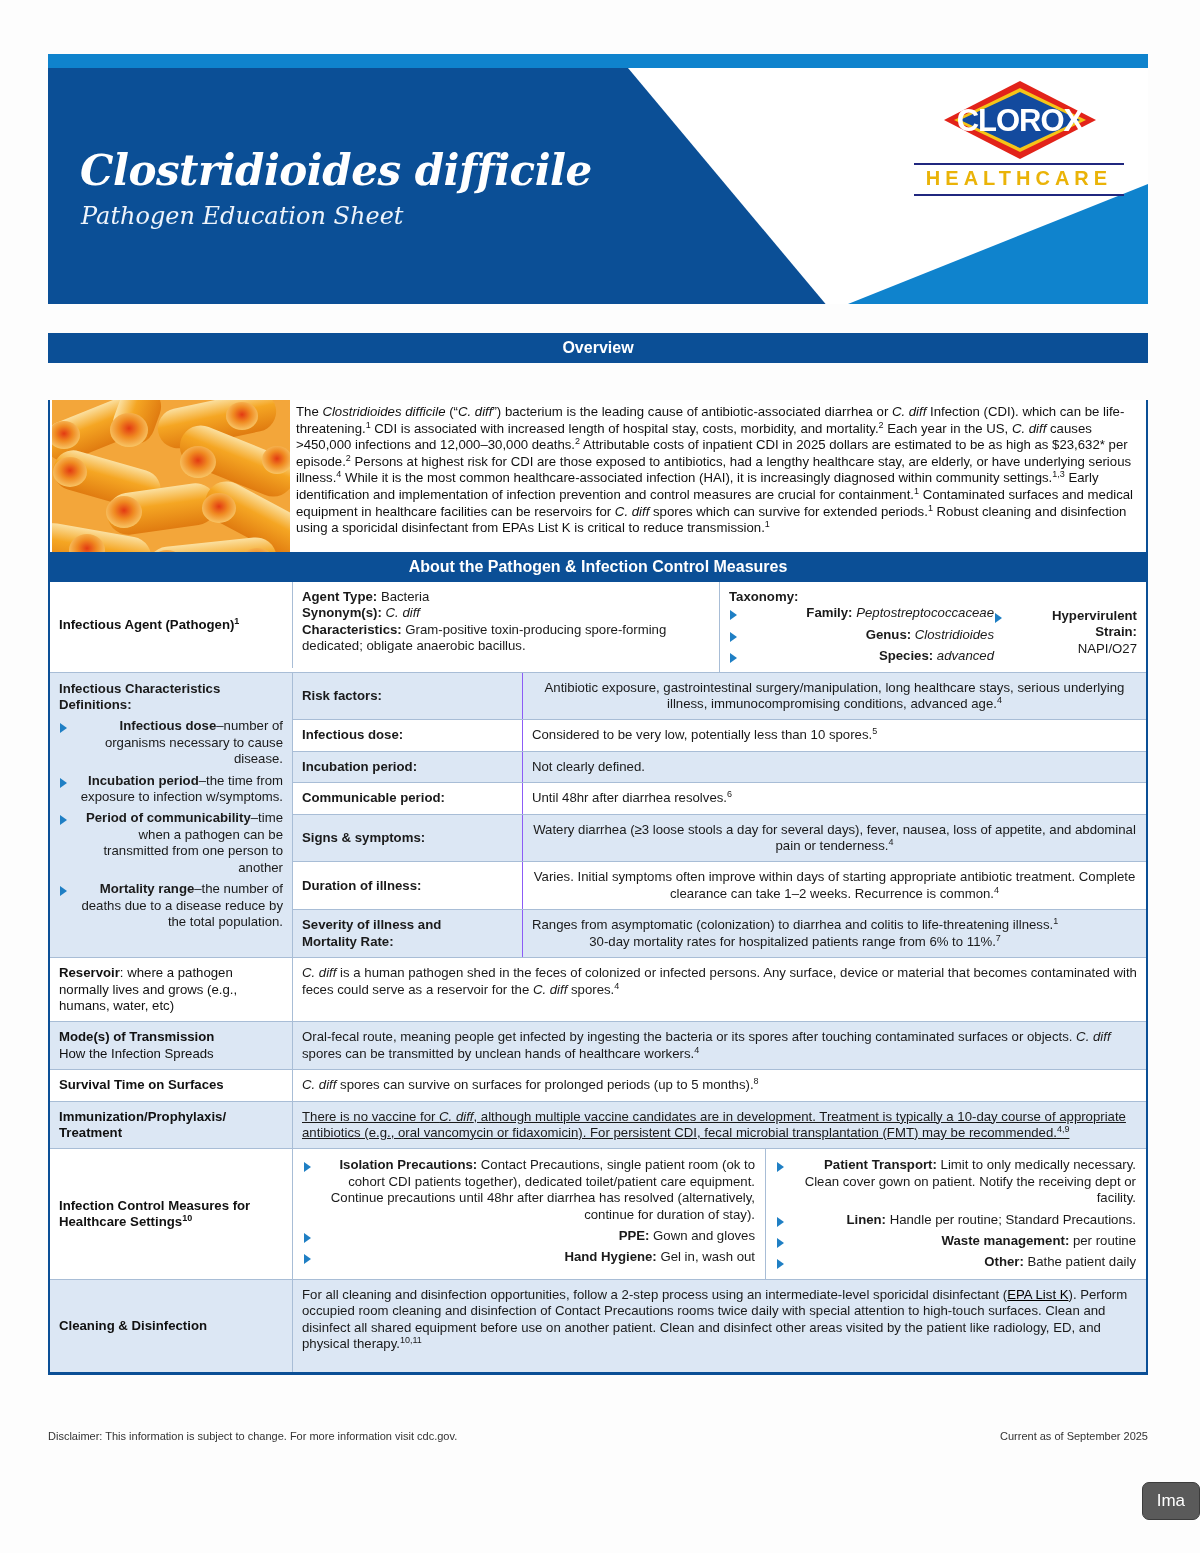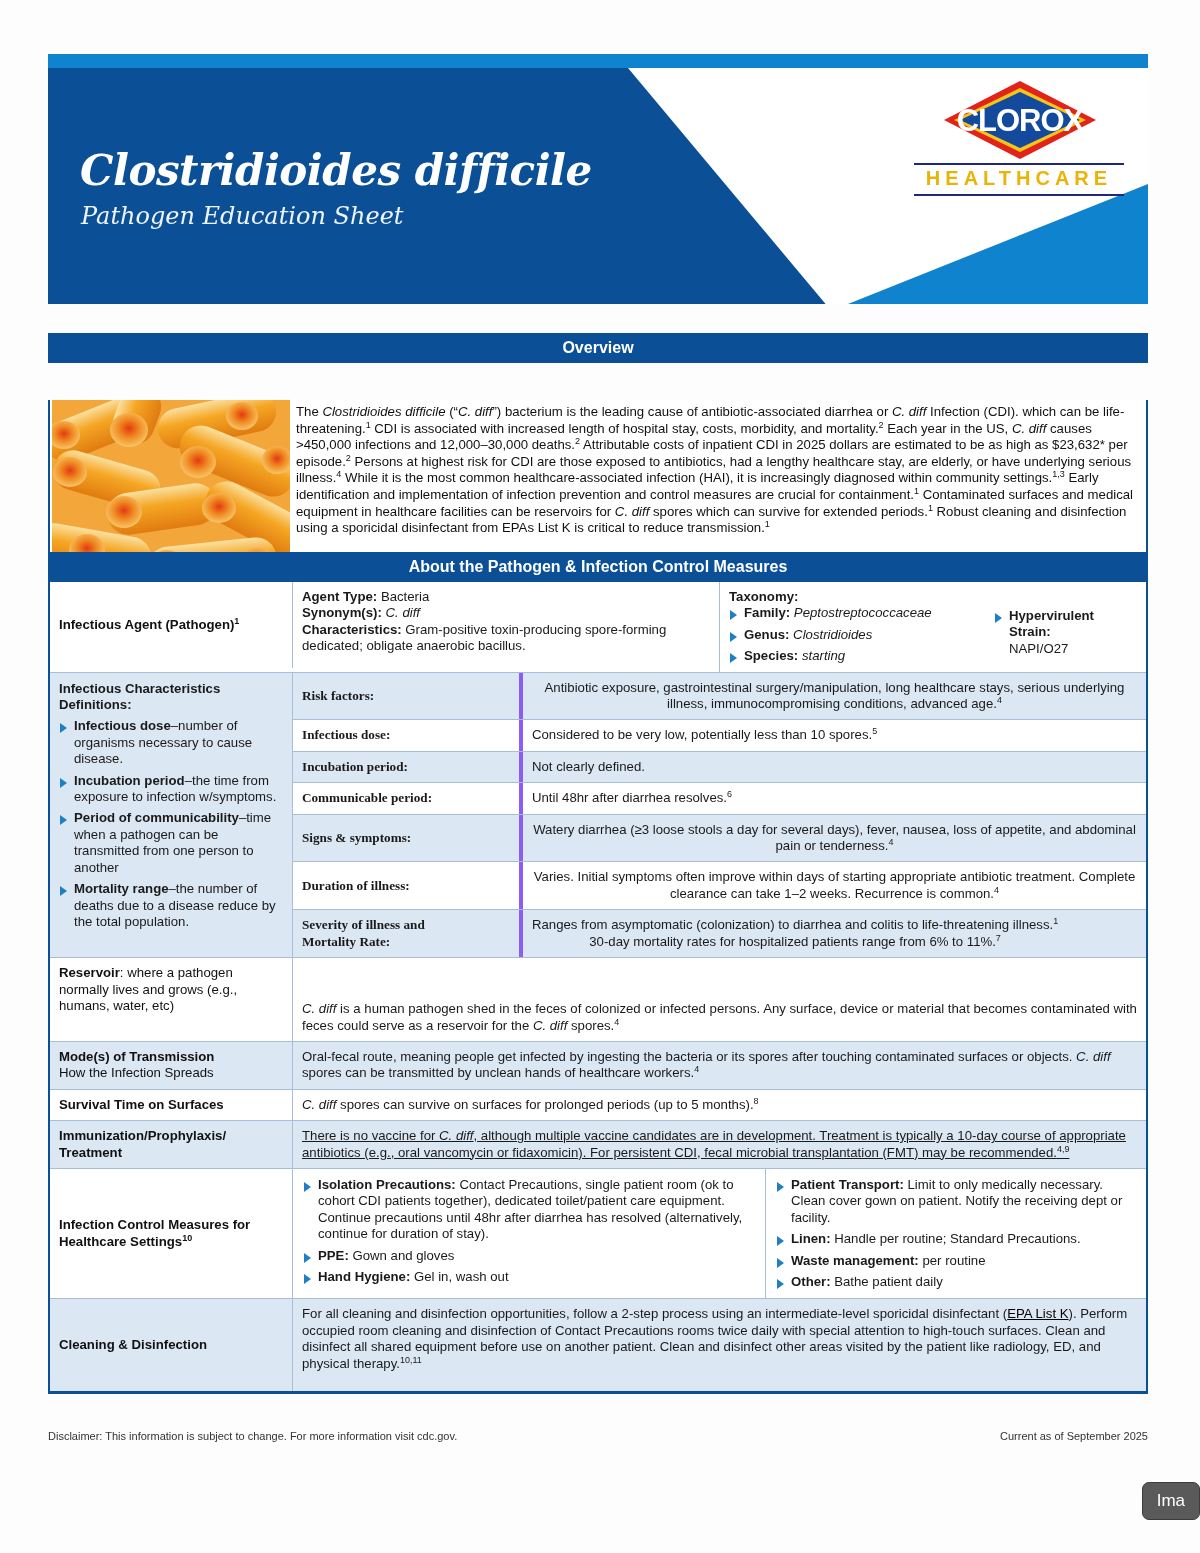--- a/index.html
+++ b/index.html
@@ -103,39 +103,39 @@
     border-right:1px solid #a8bdd6;
     display:flex;align-items:center;
   }
   .lbl.topal{align-items:flex-start;}
   .tint{background:#dce7f4;}
   .white{background:#ffffff;}
 
   .sub-lbl{
     width:230px;min-width:230px;
     font-weight:bold;
-    border-right:4px solid #8b5cf6;
-    display:flex;align-items:center;font-family:Liberation Serif, serif;
+    border-right:1px solid #8b5cf6;
+    display:flex;align-items:center;
   }
   .sub-val{flex:1;display:flex;align-items:center;text-align:center;}
 
   .defs{
     width:243px;min-width:243px;
     border-right:1px solid #a8bdd6;
     background:#dce7f4;
     padding:8px 9px;box-sizing:border-box;
     font-size:13.2px;line-height:16.4px;
   }
   .defs .hd{font-weight:bold;margin-bottom:5px;}
   .subrows{flex:1;display:flex;flex-direction:column;}
   .subrow{display:flex;border-bottom:1px solid #a8bdd6;flex:1;}
   .subrow:last-child{border-bottom:none;}
 
   
-  .bul{position:relative;padding-left:15px;margin-bottom:5px;}
+  .bul{position:relative;padding-left:15px;margin-bottom:5px;text-align:right;}
   .bul:last-child{margin-bottom:0;}
   .bul:before{
     content:"";position:absolute;left:1px;top:5px;
     border-left:7px solid #1f7fc4;
     border-top:5px solid transparent;border-bottom:5px solid transparent;
   }
   .b{font-weight:bold;}
   .i{font-style:italic;}
   sup{font-size:9px;vertical-align:super;line-height:0;}
   .lnk{color:#000000;text-decoration:underline;}
@@ -261,21 +261,21 @@
         <div class="tax-l">
           <div><span class="b">Agent Type:</span> <span>Bacteria</span></div>
           <div><span class="b">Synonym(s):</span> <span class="i">C. diff</span></div>
           <div><span class="b">Characteristics:</span> <span>Gram-positive toxin-producing spore-forming dedicated; obligate anaerobic bacillus.</span></div>
         </div>
         <div class="tax-r">
           <div class="c1">
             <div class="b">Taxonomy:</div>
             <div class="bul"><span class="b">Family:</span> <span class="i">Peptostreptococcaceae</span></div>
             <div class="bul"><span class="b">Genus:</span> <span class="i">Clostridioides</span></div>
-            <div class="bul"><span class="b">Species:</span> <span class="i">starting</span></div>
+            <div class="bul"><span class="b">Species:</span> <span class="i">advanced</span></div>
           </div>
           <div class="c2" style="padding-top:19px;">
             <div class="bul"><span class="b">Hypervirulent Strain:</span><br><span>NAPI/O27</span></div>
           </div>
         </div>
       </div>
     </div>
 
     <div class="row">
       <div class="defs">
@@ -339,21 +339,21 @@
           </div>
         </div>
 
       </div>
     </div>
 
     <div class="row">
       <div class="cell lbl white topal">
         <span><span class="b">Reservoir</span><span style="font-weight:normal;">: where a pathogen normally lives and grows (e.g., humans, water, etc)</span></span>
       </div>
-      <div class="cell white" style="flex:1;margin-top:36px;">
+      <div class="cell white" style="flex:1;">
         <span class="i">C. diff</span> is a human pathogen shed in the feces of colonized or infected persons. Any surface, device or material that
         becomes contaminated with feces could serve as a reservoir for the <span class="i">C. diff</span> spores.<sup>4</sup>
       </div>
     </div>
 
     <div class="row">
       <div class="cell lbl tint topal">
         <span><span>Mode(s) of Transmission</span><br><span style="font-weight:normal;">How the Infection Spreads</span></span>
       </div>
       <div class="cell tint" style="flex:1;">

